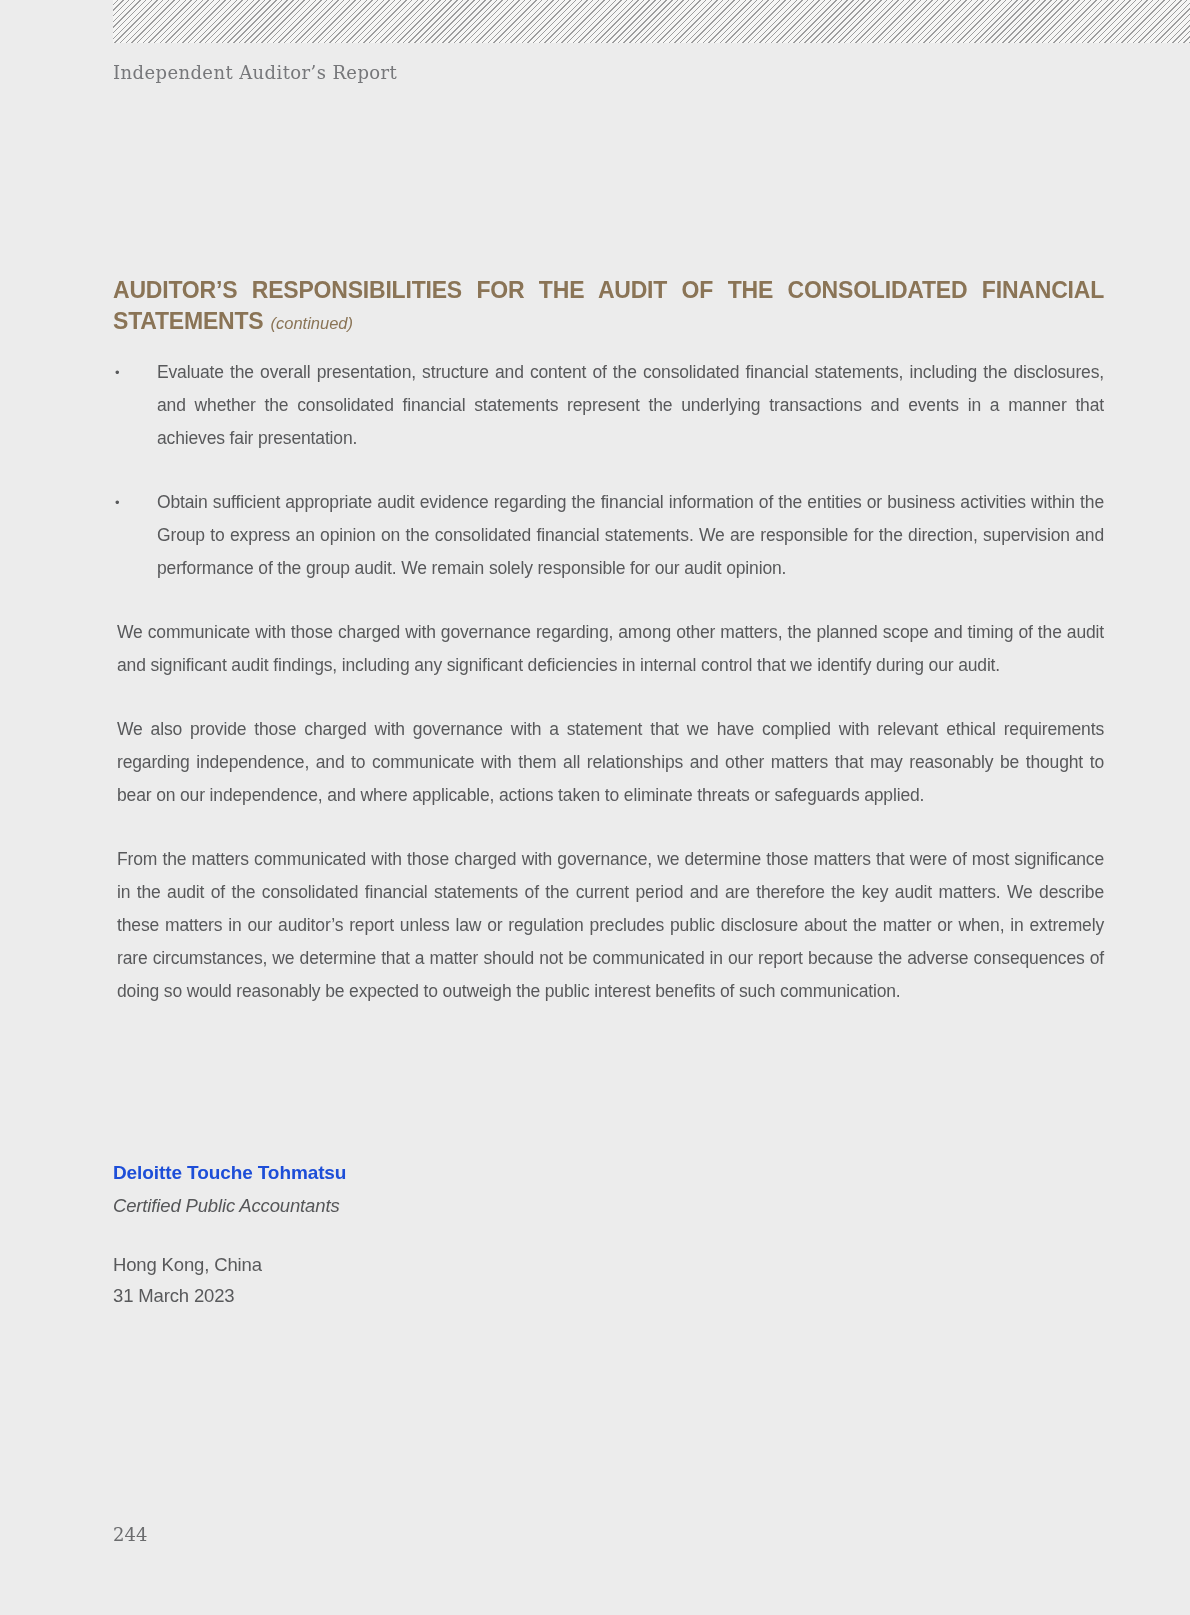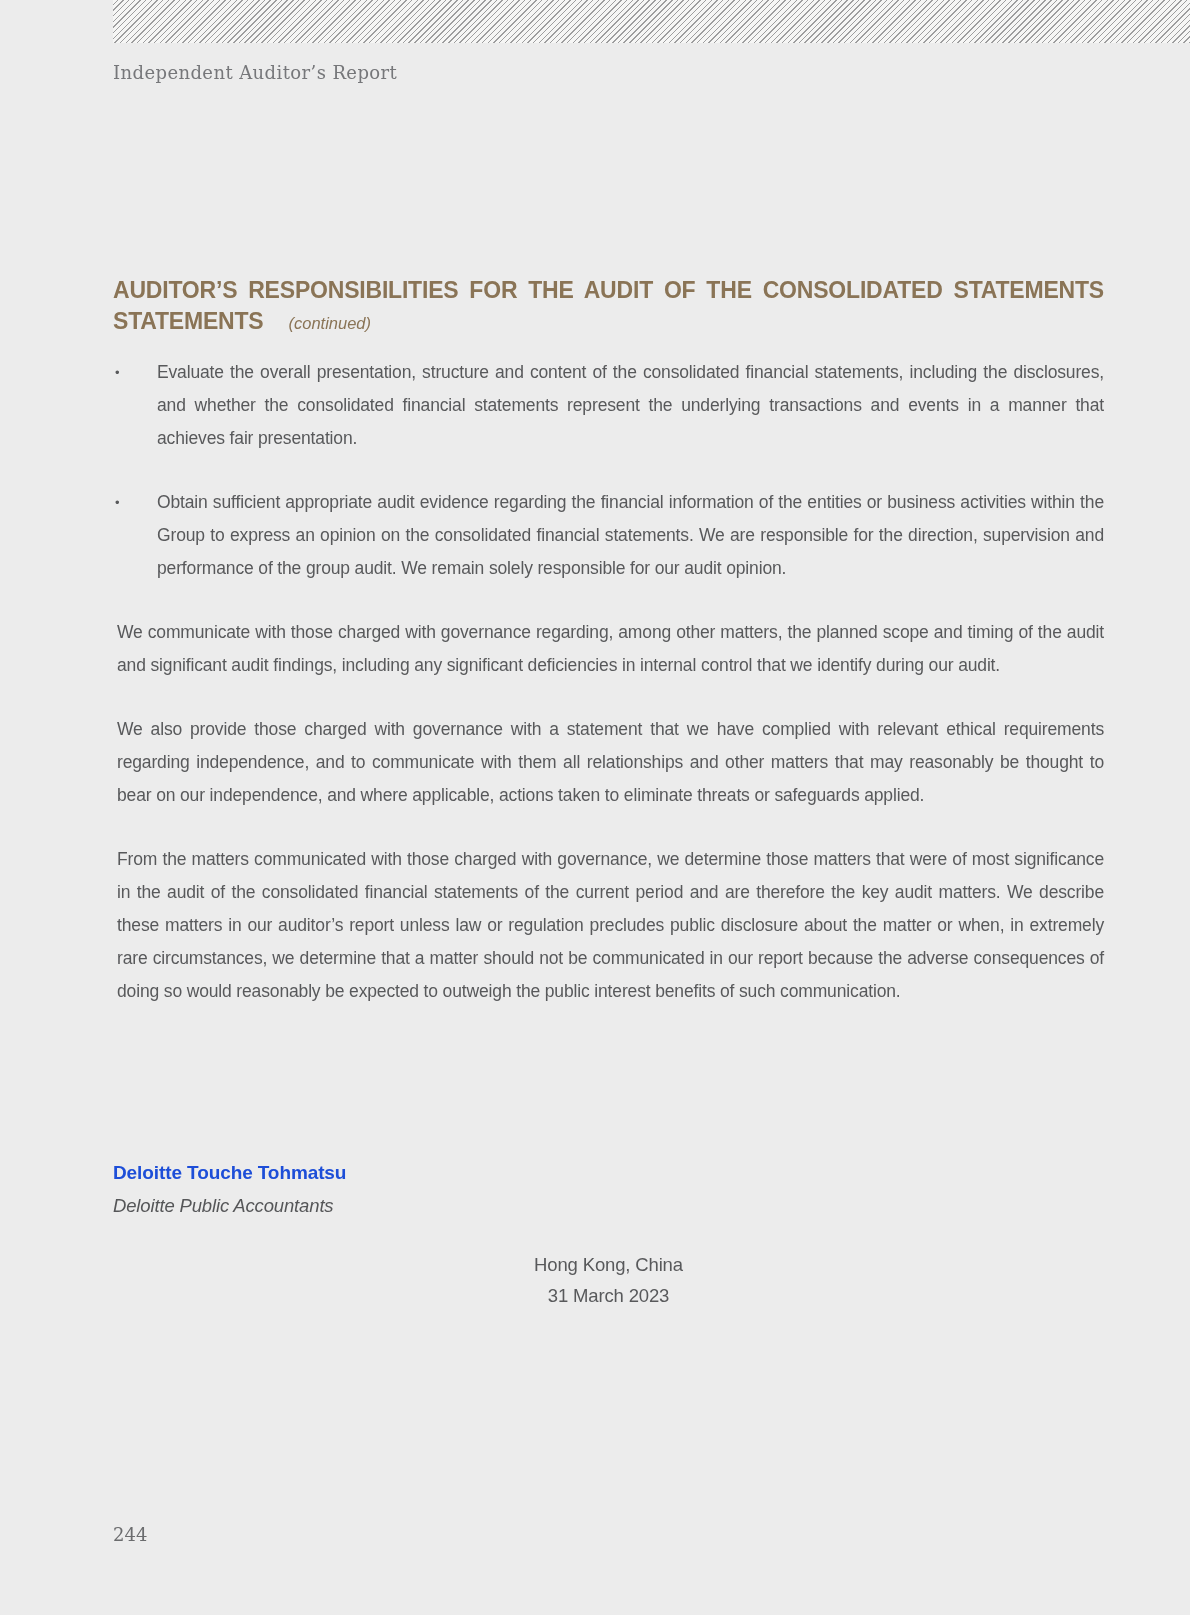--- a/index.html
+++ b/index.html
@@ -31,72 +31,72 @@
   }
   .section-heading {
     color: #8a7456; font-weight: bold;
     font-size: 23px; letter-spacing: -0.2px; line-height: 31px;
     margin-bottom: 17px;
   }
   .section-heading .h-line1 { text-align: justify; text-align-last: justify; }
   .section-heading .h-line2 { text-align: left; }
   .continued {
     font-weight: normal; font-style: italic;
-    font-size: 16.5px; letter-spacing: 0; margin-left: 25px;
+    font-size: 16.5px; letter-spacing: 0; margin-left: 7px;
   }
   .bullet-item { display: flex; margin: 0 0 31px 0; }
   .bullet-dot {
     flex: 0 0 42px; color: #58595b;
     font-size: 13px; line-height: 33px;
     padding-left: 2px;
   }
   .bullet-text { flex: 1 1 auto; text-align: justify; }
   .para { margin: 0 0 31px 4px; text-align: justify; }
   .sig-block { margin-top: 148px; }
   .sig-firm { font-weight: bold; color: #1d4ed8; font-size: 19px; line-height: 33px; letter-spacing: -0.1px; }
   .sig-cpa  { font-style: italic; color: #555658; font-size: 18.5px; line-height: 33px; }
-  .sig-loc-block { margin-top: 27px; text-align: center; }
+  .sig-loc-block { margin-top: 27px; }
   .sig-loc, .sig-date { color: #58595b; font-size: 18.5px; line-height: 31px; }
   .page-number {
     position: absolute; top: 1524px; left: 113px;
     font-family: "DejaVu Serif", serif;
     font-size: 18px; color: #6b6c6e;
   }
 </style>
 </head>
 <body>
 
 <div class="hatch-band"></div>
 
 <div class="report-title">Independent Auditor’s Report</div>
 
 <div class="content">
 
   <div class="section-heading">
-    <div class="h-line1">AUDITOR’S RESPONSIBILITIES FOR THE AUDIT OF THE CONSOLIDATED STATEMENTS</div>
+    <div class="h-line1">AUDITOR’S RESPONSIBILITIES FOR THE AUDIT OF THE CONSOLIDATED FINANCIAL</div>
     <div class="h-line2"><span>STATEMENTS</span><span class="continued">(continued)</span></div>
   </div>
 
   <div class="bullet-item">
     <span class="bullet-dot">•</span>
     <div class="bullet-text">Evaluate the overall presentation, structure and content of the consolidated financial statements, including the disclosures, and whether the consolidated financial statements represent the underlying transactions and events in a manner that achieves fair presentation.</div>
   </div>
 
   <div class="bullet-item">
     <span class="bullet-dot">•</span>
     <div class="bullet-text">Obtain sufficient appropriate audit evidence regarding the financial information of the entities or business activities within the Group to express an opinion on the consolidated financial statements. We are responsible for the direction, supervision and performance of the group audit. We remain solely responsible for our audit opinion.</div>
   </div>
 
   <div class="para">We communicate with those charged with governance regarding, among other matters, the planned scope and timing of the audit and significant audit findings, including any significant deficiencies in internal control that we identify during our audit.</div>
   <div class="para">We also provide those charged with governance with a statement that we have complied with relevant ethical requirements regarding independence, and to communicate with them all relationships and other matters that may reasonably be thought to bear on our independence, and where applicable, actions taken to eliminate threats or safeguards applied.</div>
   <div class="para">From the matters communicated with those charged with governance, we determine those matters that were of most significance in the audit of the consolidated financial statements of the current period and are therefore the key audit matters. We describe these matters in our auditor’s report unless law or regulation precludes public disclosure about the matter or when, in extremely rare circumstances, we determine that a matter should not be communicated in our report because the adverse consequences of doing so would reasonably be expected to outweigh the public interest benefits of such communication.</div>
 
   <div class="sig-block">
     <div class="sig-firm">Deloitte Touche Tohmatsu</div>
-    <div class="sig-cpa">Deloitte Public Accountants</div>
+    <div class="sig-cpa">Certified Public Accountants</div>
     <div class="sig-loc-block">
       <div class="sig-loc">Hong Kong, China</div>
       <div class="sig-date">31 March 2023</div>
     </div>
   </div>
 
 </div>
 
 <div class="page-number">244</div>
 

